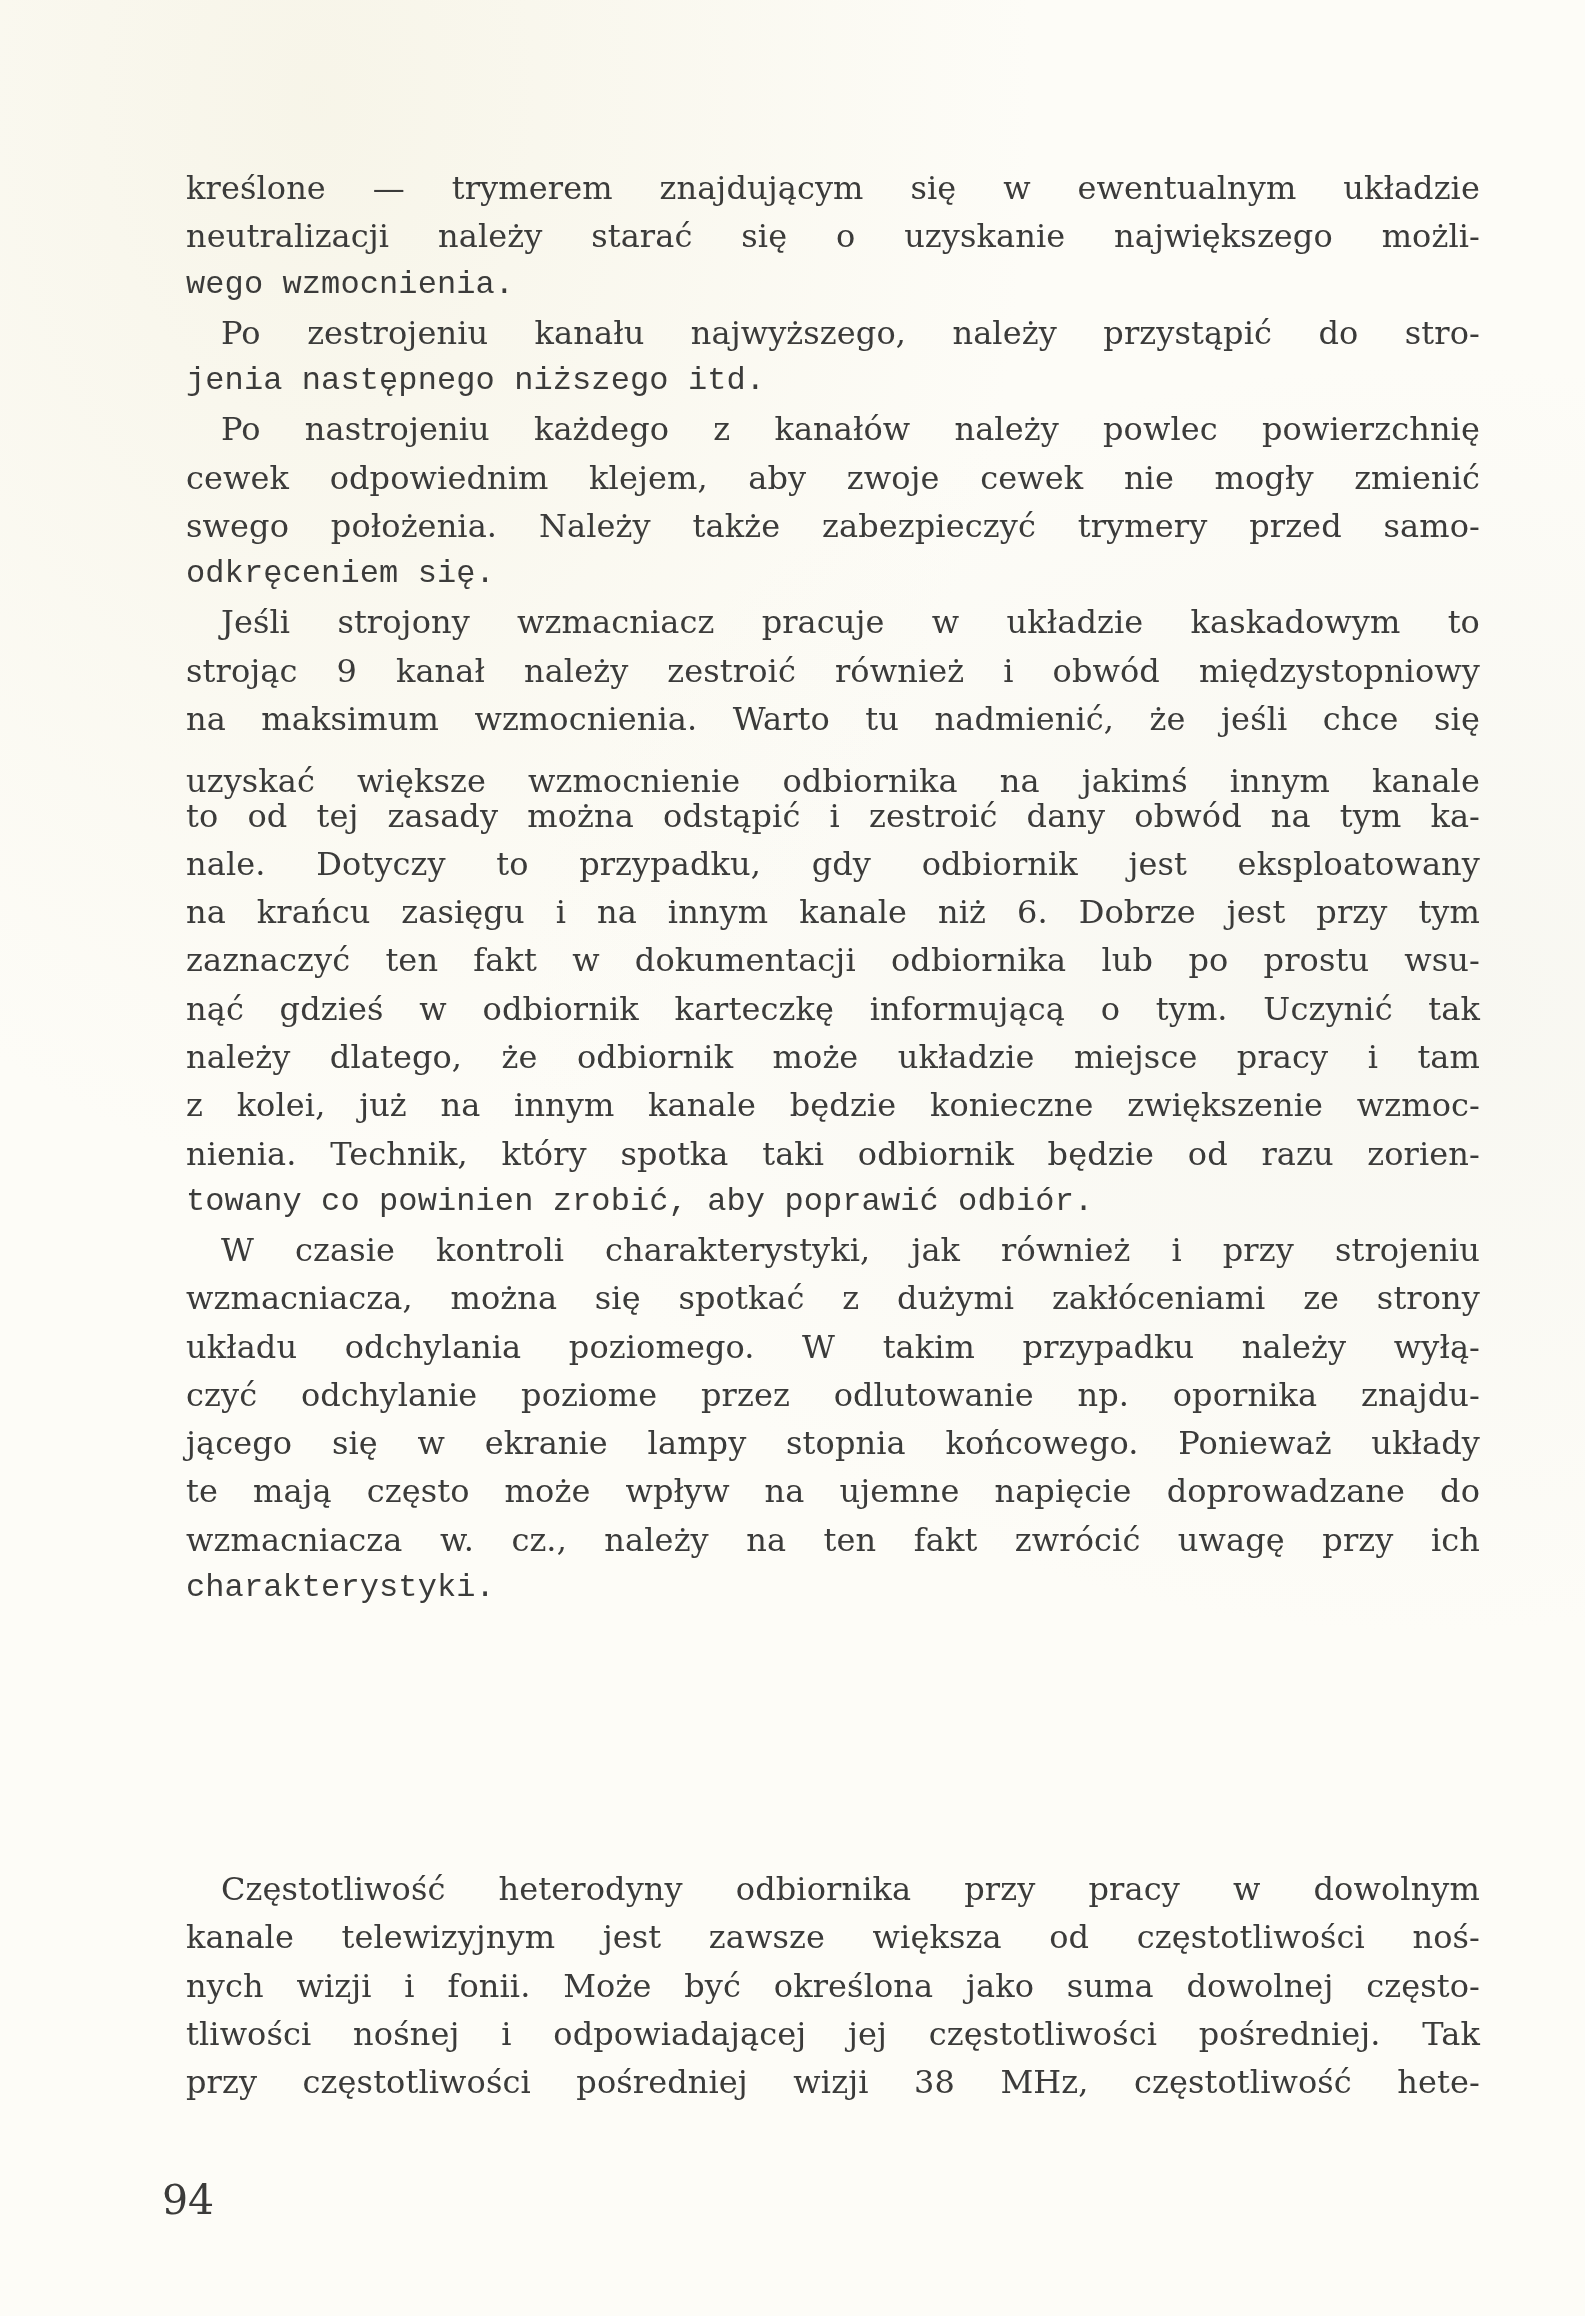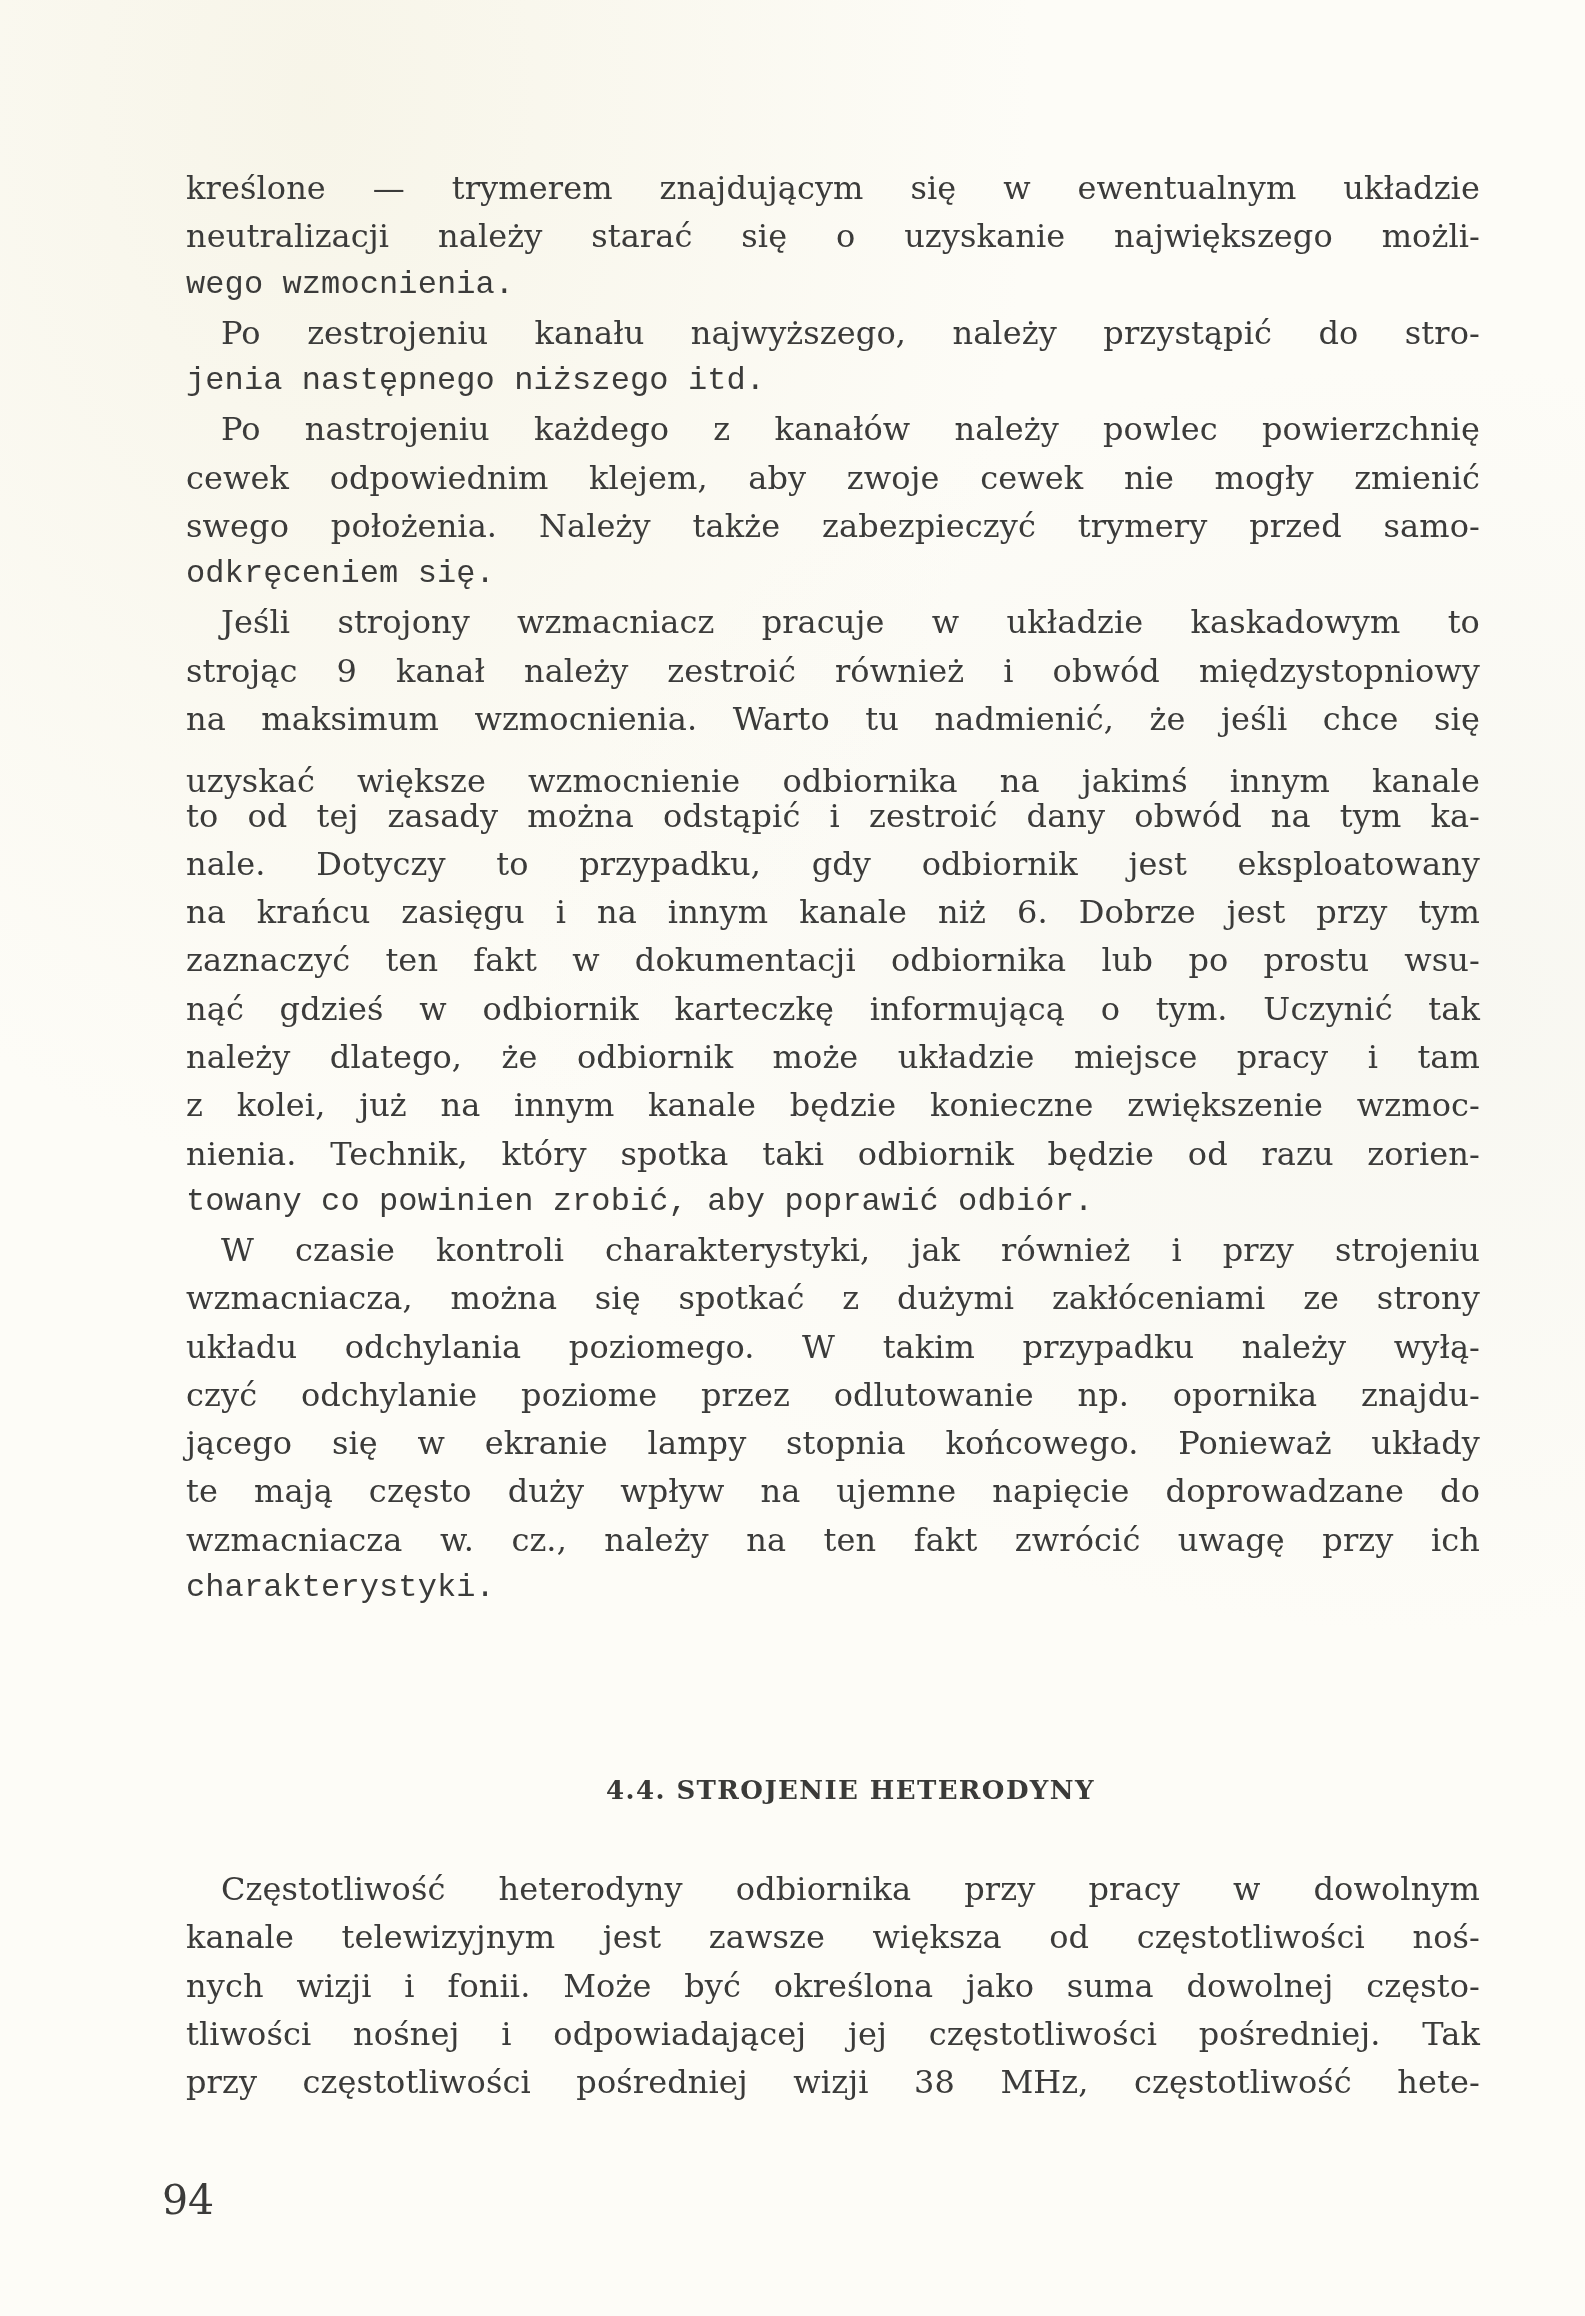--- a/index.html
+++ b/index.html
@@ -103,26 +103,25 @@
     <div class="line" style="top:869px;">należy dlatego, że odbiornik może układzie miejsce pracy i tam</div>
     <div class="line" style="top:917px;">z kolei, już na innym kanale będzie konieczne zwiększenie wzmoc-</div>
     <div class="line" style="top:966px;">nienia. Technik, który spotka taki odbiornik będzie od razu zorien-</div>
     <div class="line last" style="top:1014px;">towany co powinien zrobić, aby poprawić odbiór.</div>
 
     <div class="line indent" style="top:1062px;">W czasie kontroli charakterystyki, jak również i przy strojeniu</div>
     <div class="line" style="top:1110px;">wzmacniacza, można się spotkać z dużymi zakłóceniami ze strony</div>
     <div class="line" style="top:1159px;">układu odchylania poziomego. W takim przypadku należy wyłą-</div>
     <div class="line" style="top:1207px;">czyć odchylanie poziome przez odlutowanie np. opornika znajdu-</div>
     <div class="line" style="top:1255px;">jącego się w ekranie lampy stopnia końcowego. Ponieważ układy</div>
-    <div class="line" style="top:1303px;">te mają często duży wpływ na ujemne napięcie doprowadzane do</div>
+    <div class="line" style="top:1303px;">te mają często może wpływ na ujemne napięcie doprowadzane do</div>
     <div class="line" style="top:1352px;">wzmacniacza w. cz., należy na ten fakt zwrócić uwagę przy ich</div>
     <div class="line last" style="top:1400px;">charakterystyki.</div>
   </div>
 
-  <div class="heading">4.4. STROJENIE HETERODYNY</div>
 
   <div class="text-block" style="top:1865px;">
     <div class="line indent" style="top:0px;">Częstotliwość heterodyny odbiornika przy pracy w dowolnym</div>
     <div class="line" style="top:48px;">kanale telewizyjnym jest zawsze większa od częstotliwości noś-</div>
     <div class="line" style="top:97px;">nych wizji i fonii. Może być określona jako suma dowolnej często-</div>
     <div class="line" style="top:145px;">tliwości nośnej i odpowiadającej jej częstotliwości pośredniej. Tak</div>
     <div class="line" style="top:193px;">przy częstotliwości pośredniej wizji 38 MHz, częstotliwość hete-</div>
   </div>
 
   <div class="page-number">94</div>

